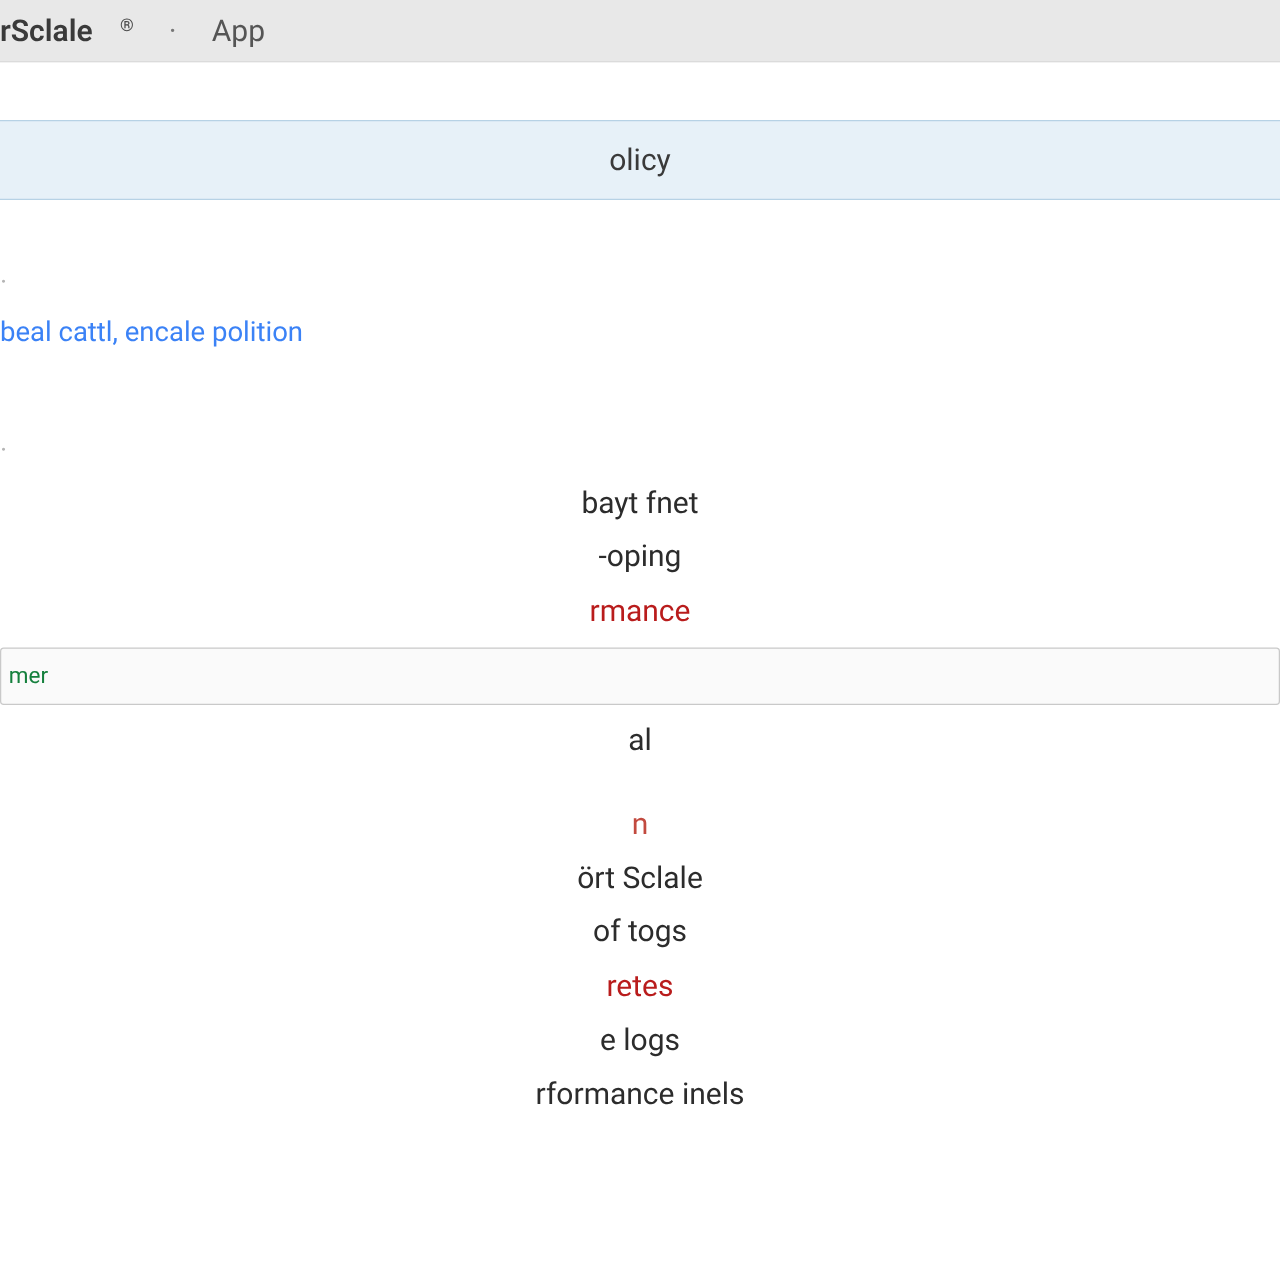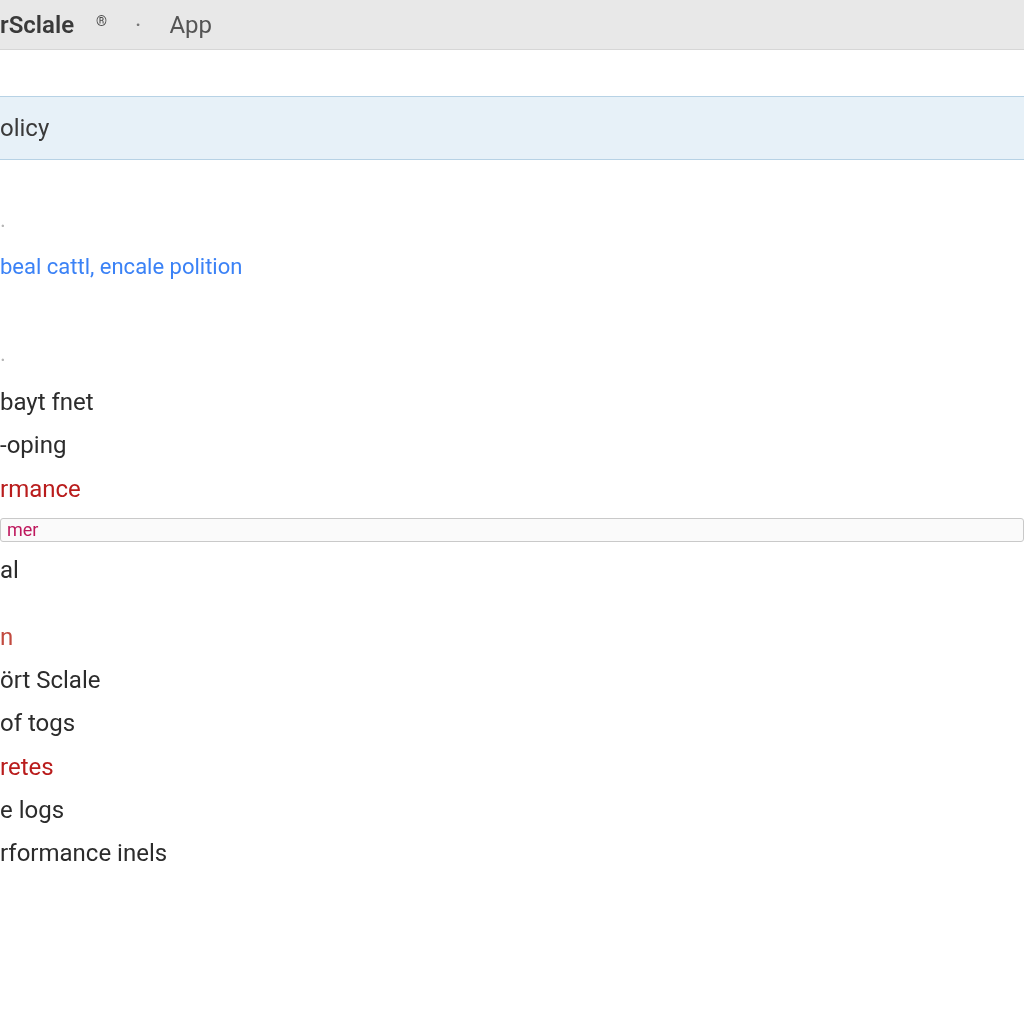--- a/index.html
+++ b/index.html
@@ -39,53 +39,55 @@
   .highlight-bar {
     height: 64px;
     background: #e7f1f8;
     border-top: 1px solid #b7d2e5;
     border-bottom: 1px solid #b7d2e5;
     display: flex;
     align-items: center;
     padding-left: 0;
     font-size: 24px;
     color: #3a3a3a;
+    justify-content: center;
   }
   .content {
     padding-top: 50px;
     padding-left: 0;
     font-size: 24px;
     line-height: 1.55;
   }
   .desc {
     color: #3b82f6;
     font-size: 22px;
     margin-bottom: 60px;
   }
   .list {
     display: flex;
     flex-direction: column;
     gap: 6px;
   }
   .list .item {
     color: #2c2c2c;
+    text-align: center;
   }
   .list .item.purple {
     color: #b91c1c;
   }
   .list .item.red {
     color: #c24a3f;
   }
   .tag {
     display: inline-block;
     font-size: 18px;
-    color: #be185d;
+    color: #15803d;
     border: 1px solid #c9c9c9;
     border-radius: 3px;
-    padding: 0 6px;
+    padding: 11px 6px;
     line-height: 22px;
     margin-top: 4px;
     margin-bottom: 4px;
     background: #fafafa;
   }
   .muted {
     color: #6b6b6b;
   }
   .section-gap {
     height: 30px;

